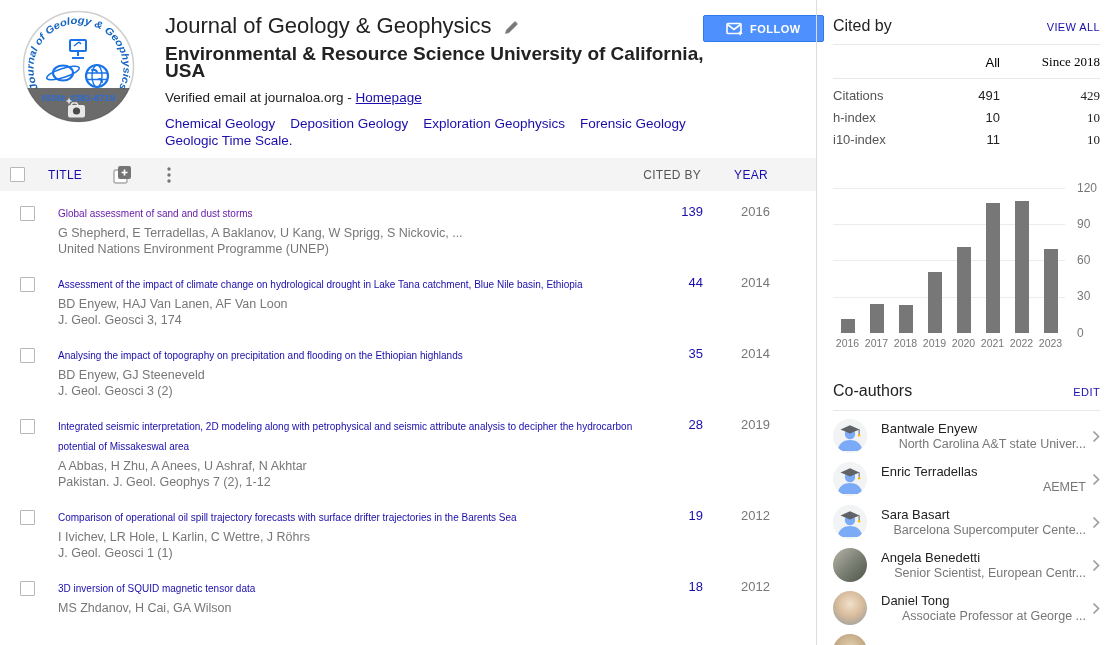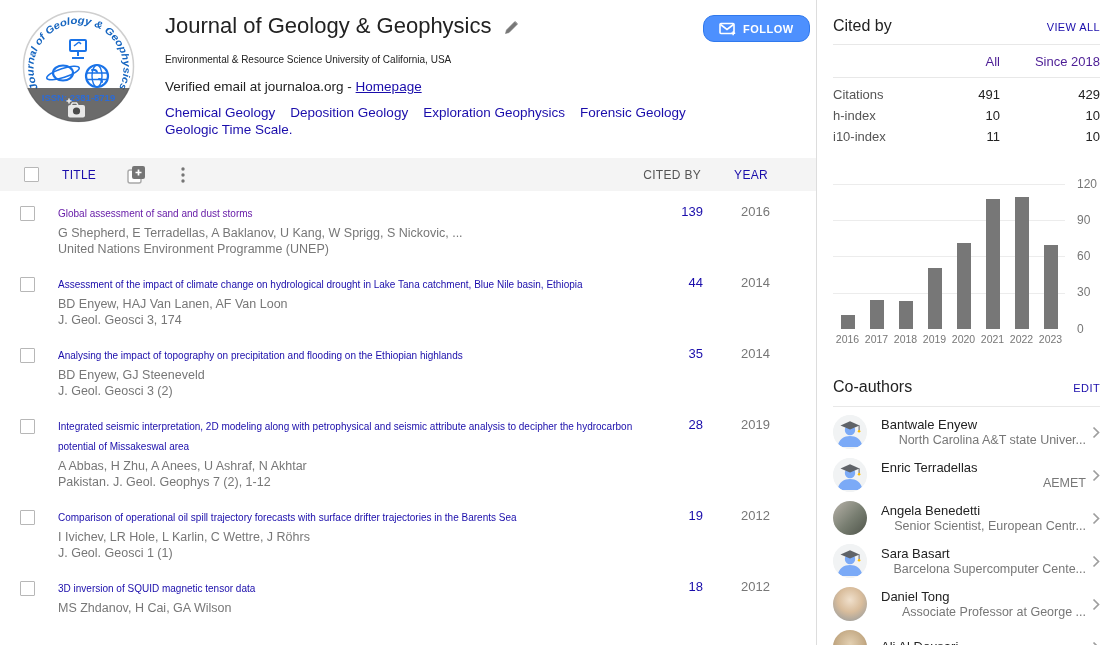--- a/index.html
+++ b/index.html
@@ -11,38 +11,38 @@
   a{text-decoration:none;cursor:pointer;}
   .page{position:absolute;inset:0;}
 
   
   .main{position:absolute;left:0;top:0;width:816px;height:645px;}
   .logo{position:absolute;left:22px;top:10px;width:113px;height:113px;cursor:pointer;}
   .info{position:absolute;left:165px;top:12px;width:575px;}
   .title-row{display:flex;align-items:center;gap:12px;}
   .ptitle{font-size:22px;font-weight:400;color:#222;margin:0;line-height:28px;}
   .pencil{display:inline-flex;margin-top:3px;}
-  .affil{font-size:10px;color:#222;margin-top:11px;line-height:17px;}
+  .affil{font-size:19px;color:#222;margin-top:5px;line-height:17px;font-weight:bold;}
   .email{font-size:13.5px;color:#222;margin-top:10px;line-height:17px;}
   .email a{color:#1a0dab;text-decoration:underline;}
   .interests{margin-top:9px;width:562px;display:flex;flex-wrap:wrap;column-gap:15px;line-height:17px;}
   .interests a{color:#1a0dab;font-size:13.5px;white-space:nowrap;}
   .follow{
     position:absolute;left:703px;top:15px;height:27px;
-    background:#4d90fe;border:1px solid #3079ed;border-radius:11px;
+    background:#4d90fe;border:1px solid #3079ed;border-radius:2px;
     color:#fff;font-size:11px;font-weight:bold;letter-spacing:.5px;
-    display:flex;align-items:center;gap:7px;padding:0 15px;cursor:pointer;
+    display:flex;align-items:center;gap:7px;padding:0 22px;cursor:pointer;
     font-family:inherit;
   }
 
   
   .thead{
     position:absolute;left:0;top:158px;width:816px;height:33px;box-sizing:border-box;
     background:#f4f4f4;display:flex;align-items:center;
-    padding-left:24px;padding-right:48px;
+    padding-left:10px;padding-right:48px;
   }
   .cb{display:inline-block;width:13px;height:13px;border:1px solid #b7b7b7;border-radius:1px;background:#fff;cursor:pointer;flex:none;}
   .th-title{color:#1a0dab;font-size:12px;letter-spacing:.3px;margin-left:23px;cursor:pointer;}
   .add-icon{margin-left:30px;cursor:pointer;display:inline-flex;}
   .dots-icon{margin-left:28px;cursor:pointer;display:inline-flex;padding:0 6px;}
   .spacer{flex:1;}
   .th-cited{color:#555;font-size:12px;letter-spacing:.3px;width:70px;text-align:right;}
   .th-year{color:#1a0dab;font-size:12px;letter-spacing:.3px;width:67px;text-align:right;cursor:pointer;}
 
   .rows{position:absolute;left:0;top:191px;width:816px;padding-top:12px;}
@@ -60,24 +60,24 @@
   .sidebar{
     position:absolute;left:816px;top:0;width:304px;height:645px;box-sizing:border-box;
     border-left:1px solid #ddd;padding:0 20px 0 16px;
   }
   .sb-head{display:flex;justify-content:space-between;align-items:baseline;border-bottom:1px solid #e8e8e8;}
   .cited-head{padding-top:17px;padding-bottom:9px;}
   .sb-h{font-size:16px;color:#222;}
   .viewall{font-size:11px;color:#1a0dab;letter-spacing:.4px;}
   table.stats{width:100%;border-collapse:collapse;font-size:13px;margin-top:0;}
   .stats td{padding:3px 0;}
-  .stats .hrow td{padding:9px 0 8px;border-bottom:1px solid #e8e8e8;color:#4c1d95;}
+  .stats .hrow td{padding:9px 0 8px;border-bottom:1px solid #e8e8e8;color:#000000;}
   .stats .lbl{color:#555;text-align:left;}
   .stats .num{text-align:right;color:#222;width:72px;}
-  .stats .num.since{width:100px;}
+  .stats .num.since{width:100px;font-family:Liberation Serif, serif;}
 
   .chart-wrap{position:relative;margin-top:37px;height:168px;}
   .chart{position:relative;width:232px;height:145px;}
   .gridline{position:absolute;left:0;width:232px;border-top:1px solid #ececec;height:0;}
   .bars{position:absolute;left:0;top:0;width:232px;height:145px;display:flex;align-items:flex-end;}
   .bar-slot{width:29px;display:flex;justify-content:center;}
   .bar{width:14px;background:#777;cursor:pointer;}
   .xlabels{display:flex;width:232px;margin-top:4px;}
   .xlabels span{width:29px;text-align:center;font-size:10.5px;color:#777;}
   .ylabels{position:absolute;left:244px;top:0;width:40px;height:145px;}
@@ -414,33 +414,20 @@
           <div class="co-aff">AEMET</div>
         </div>
         <span class="chev">
             <svg width="8" height="13" viewBox="0 0 8 13">
               <path d="M1.5 1.5 l5 5 -5 5" fill="none" stroke="#9e9e9e" stroke-width="1.7"></path>
             </svg>
           </span>
       </div>
 
       <div class="co-item">
-        <span class="co-av photo-a"></span>
-        <div class="co-text">
-          <div class="co-name">Angela Benedetti</div>
-          <div class="co-aff">Senior Scientist, European Centr...</div>
-        </div>
-        <span class="chev">
-            <svg width="8" height="13" viewBox="0 0 8 13">
-              <path d="M1.5 1.5 l5 5 -5 5" fill="none" stroke="#9e9e9e" stroke-width="1.7"></path>
-            </svg>
-          </span>
-      </div>
-
-      <div class="co-item">
         <span class="co-av">
           <svg width="34" height="34" viewBox="0 0 34 34">
               <g clip-path="url(#av1)">
                 <circle cx="17" cy="17" r="17" fill="#f1f3f4"></circle>
                 <path d="M4.5 32 c1-8 6.8-11 12.5-11 s11.5 3 12.5 11 z" fill="#7baaf7"></path>
                 <circle cx="17" cy="15" r="5.2" fill="#7baaf7"></circle>
                 <path d="M7.5 10.4 l9.5-4.2 9.5 4.2-9.5 4.2z" fill="#5f6368"></path>
                 <rect x="25.6" y="10.4" width="1" height="5" fill="#5f6368"></rect>
                 <circle cx="26.1" cy="16.2" r="1.3" fill="#fbbc04"></circle>
               </g>
@@ -451,20 +438,33 @@
           <div class="co-aff">Barcelona Supercomputer Cente...</div>
         </div>
         <span class="chev">
             <svg width="8" height="13" viewBox="0 0 8 13">
               <path d="M1.5 1.5 l5 5 -5 5" fill="none" stroke="#9e9e9e" stroke-width="1.7"></path>
             </svg>
           </span>
       </div>
 
       <div class="co-item">
+        <span class="co-av photo-a"></span>
+        <div class="co-text">
+          <div class="co-name">Angela Benedetti</div>
+          <div class="co-aff">Senior Scientist, European Centr...</div>
+        </div>
+        <span class="chev">
+            <svg width="8" height="13" viewBox="0 0 8 13">
+              <path d="M1.5 1.5 l5 5 -5 5" fill="none" stroke="#9e9e9e" stroke-width="1.7"></path>
+            </svg>
+          </span>
+      </div>
+
+      <div class="co-item">
         <span class="co-av photo-b"></span>
         <div class="co-text">
           <div class="co-name">Daniel Tong</div>
           <div class="co-aff">Associate Professor at George ...</div>
         </div>
         <span class="chev">
             <svg width="8" height="13" viewBox="0 0 8 13">
               <path d="M1.5 1.5 l5 5 -5 5" fill="none" stroke="#9e9e9e" stroke-width="1.7"></path>
             </svg>
           </span>

